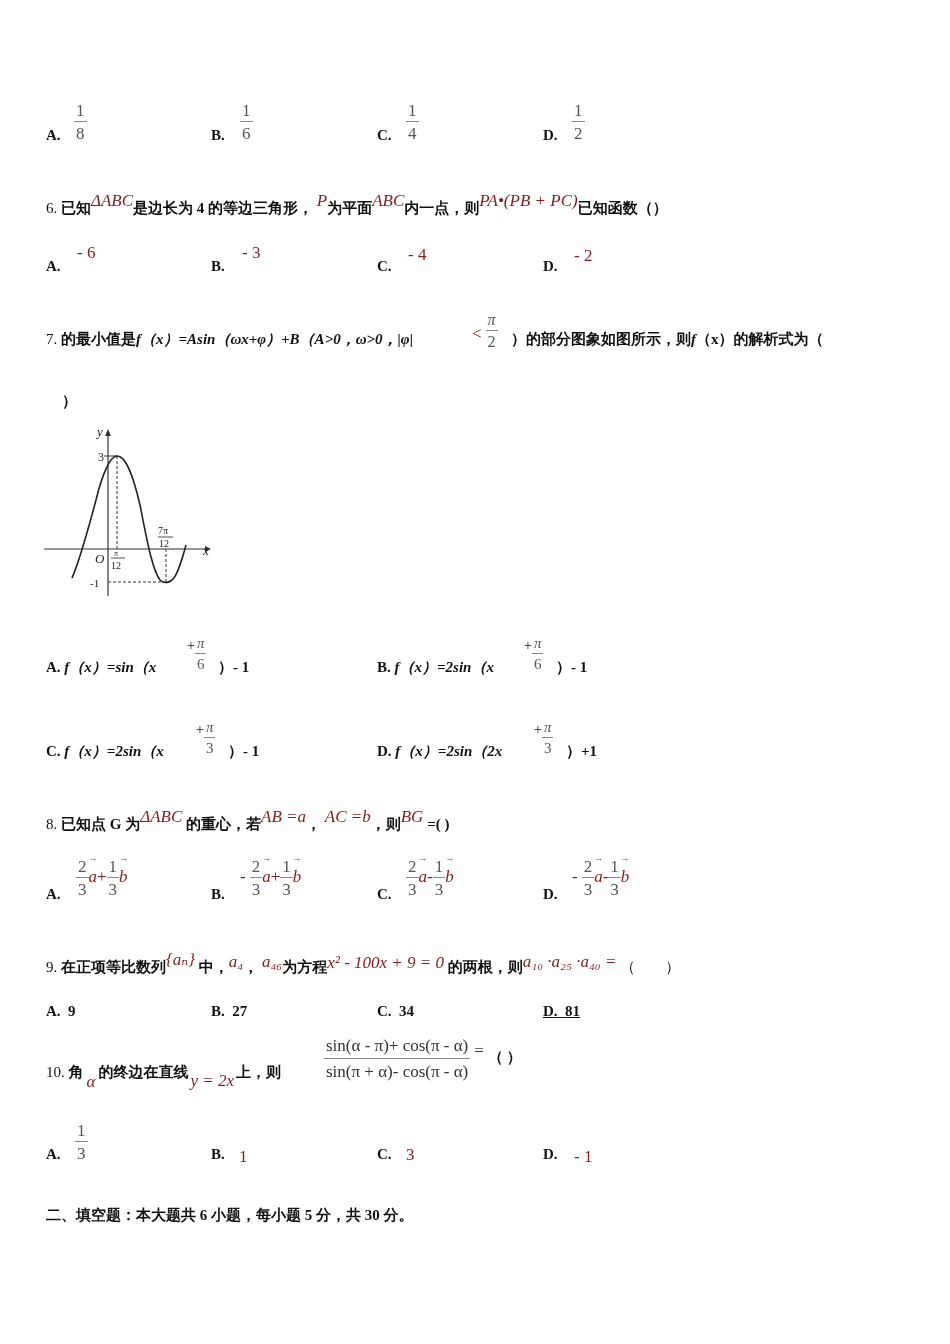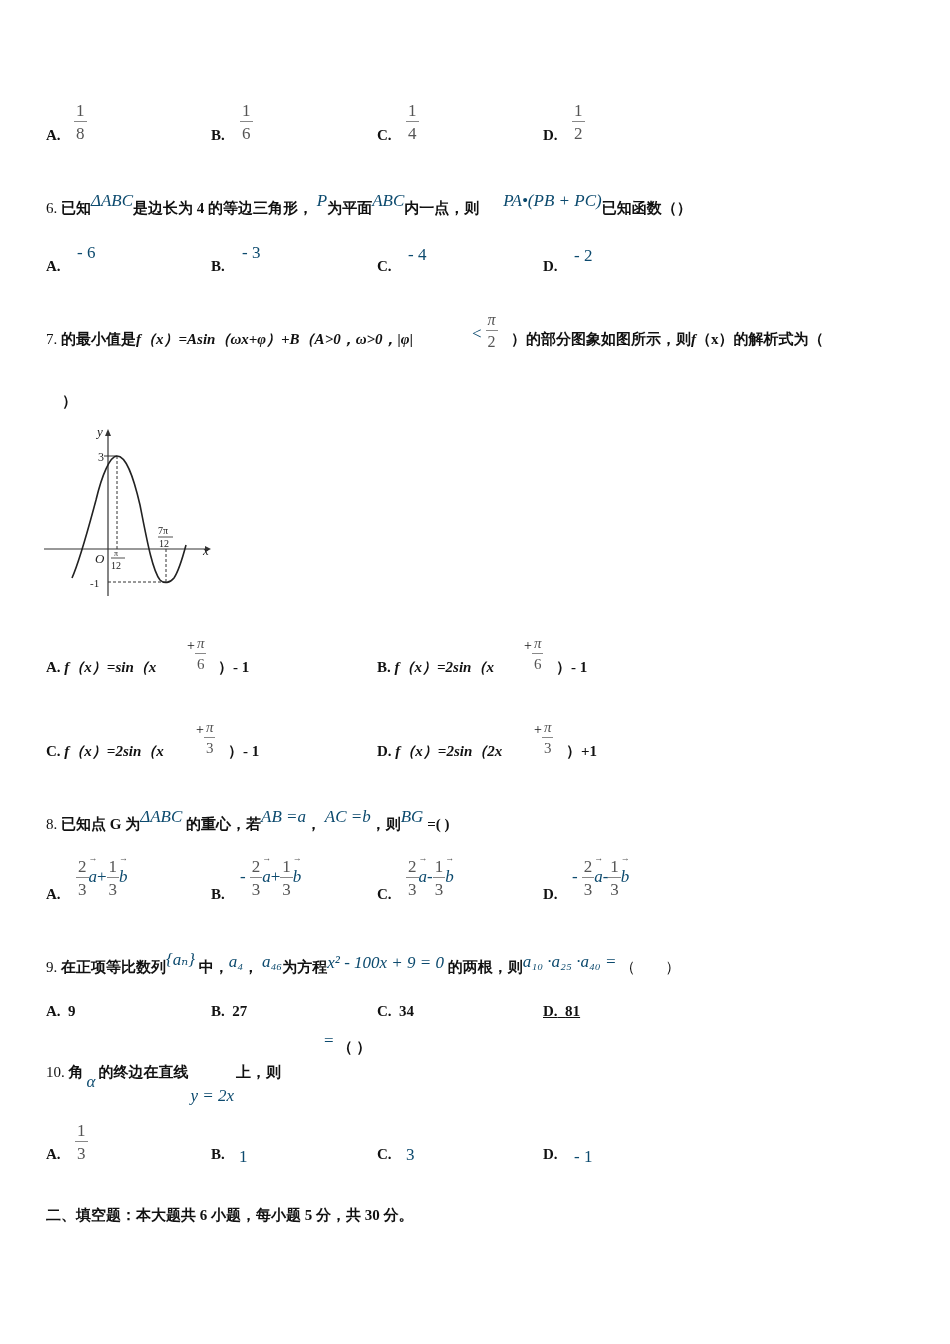--- a/index.html
+++ b/index.html
@@ -2,21 +2,21 @@
 <html><head>
 <meta charset="utf-8">
 <style>
   html, body { margin: 0; padding: 0; background: #ffffff; }
   body { width: 950px; height: 1344px; position: relative; overflow: hidden;
          font-family: "Liberation Serif", "DejaVu Serif", serif; color: #111; }
   .abs { position: absolute; white-space: nowrap; }
   .q { font-size: 15px; font-weight: bold; }
   .qn { font-weight: normal; }
   .lbl { font-size: 15px; font-weight: bold; }
-  .m { font-family: "Liberation Serif", "DejaVu Serif", serif; color: #0c4a6e; font-weight: normal; }
+  .m { font-family: "Liberation Serif", "DejaVu Serif", serif; color: #7f1d1d; font-weight: normal; }
   .mi { font-style: italic; }
   .frac { display: inline-flex; flex-direction: column; align-items: center; vertical-align: middle;
           font-family: "Liberation Serif", serif; color: #555; font-weight: normal; font-size: 17px; line-height: 1; }
   .frac .num { padding: 0 2px 2px; border-bottom: 1px solid #888; }
   .frac .den { padding: 3px 2px 0; }
   .bi { font-style: italic; font-weight: bold; }
   .vec { position: relative; display: inline-block; }
   .vec::before { content: "→"; position: absolute; top: -14px; left: 0px; font-size: 9px; color: #555; font-style: normal; }
   .big { font-size: 17px; }
 </style>
@@ -58,21 +58,21 @@
     <span class="frac">
         <span class="num">1</span>
         <span class="den">2</span>
       </span>
   </div>
 </div>
 
 <div class="abs q" style="left:46px;top:198px;">
   <span class="qn">6.</span>
   <span>已知</span><span class="m mi big" style="position:relative;top:-7px;">ΔABC</span><span>是边长为 4 的等边三角形，</span>
-  <span class="m mi big" style="position:relative;top:-7px;">P</span><span>为平面</span><span class="m mi big" style="position:relative;top:-7px;">ABC</span><span>内一点，则</span><span class="m mi big" style="position:relative;top:-7px;margin-left:24px;">PA•(PB + PC)</span><span>已知函数（）</span>
+  <span class="m mi big" style="position:relative;top:-7px;">P</span><span>为平面</span><span class="m mi big" style="position:relative;top:-7px;">ABC</span><span>内一点，则</span><span class="m mi big" style="position:relative;top:-7px;">PA•(PB + PC)</span><span>已知函数（）</span>
 </div>
 <div>
   <div class="abs lbl" style="left:46px;top:258px;"><span>A.</span></div>
   <div class="abs m big" style="left:77px;top:243px;">- 6</div>
   <div class="abs lbl" style="left:211px;top:258px;"><span>B.</span></div>
   <div class="abs m big" style="left:242px;top:243px;">- 3</div>
   <div class="abs lbl" style="left:377px;top:258px;"><span>C.</span></div>
   <div class="abs m big" style="left:408px;top:245px;">- 4</div>
   <div class="abs lbl" style="left:543px;top:258px;"><span>D.</span></div>
   <div class="abs m big" style="left:574px;top:246px;">- 2</div>
@@ -231,23 +231,27 @@
 </div>
 <div>
   <div class="abs lbl" style="left:46px;top:1003px;"><span>A.</span>&nbsp;&nbsp;<span>9</span></div>
   <div class="abs lbl" style="left:211px;top:1003px;"><span>B.</span>&nbsp;&nbsp;<span>27</span></div>
   <div class="abs lbl" style="left:377px;top:1003px;"><span>C.</span>&nbsp;&nbsp;<span>34</span></div>
   <div class="abs lbl" style="left:543px;top:1003px;text-decoration:underline;"><span>D.</span>&nbsp;&nbsp;<span>81</span></div>
 </div>
 
 <div class="abs q" style="left:46px;top:1062px;">
   <span class="qn">10.</span>
-  <span>角</span><span class="m mi big" style="position:relative;top:10px;margin:0 3px;">α</span><span>的终边在直线</span><span class="m mi big" style="position:relative;top:24px;margin:12px 2px;">y = 2x</span><span>上，则</span>
+  <span>角</span><span class="m mi big" style="position:relative;top:10px;margin:0 3px;">α</span><span>的终边在直线</span><span class="m mi big" style="position:relative;top:9px;margin:12px 2px;">y = 2x</span><span>上，则</span>
 </div>
 <div class="abs" style="left:324px;top:1037px;">
+  <span class="frac" style="font-size:17px;color:#333;">
+    <span class="num" style="padding:0 2px 4px;">sin(α - π)+ cos(π - α)</span>
+    <span class="den" style="padding:4px 2px 0;">sin(π + α)- cos(π - α)</span>
+  </span>
   <span class="m big" style="position:relative;top:-6px;">=</span>
   <span class="q" style="font-size:15px;color:#111;">（ ）</span>
 </div>
 <div>
   <div class="abs lbl" style="left:46px;top:1146px;"><span>A.</span></div>
   <div class="abs" style="left:75px;top:1122px;">
     <span class="frac">
         <span class="num">1</span>
         <span class="den">3</span>
       </span>

